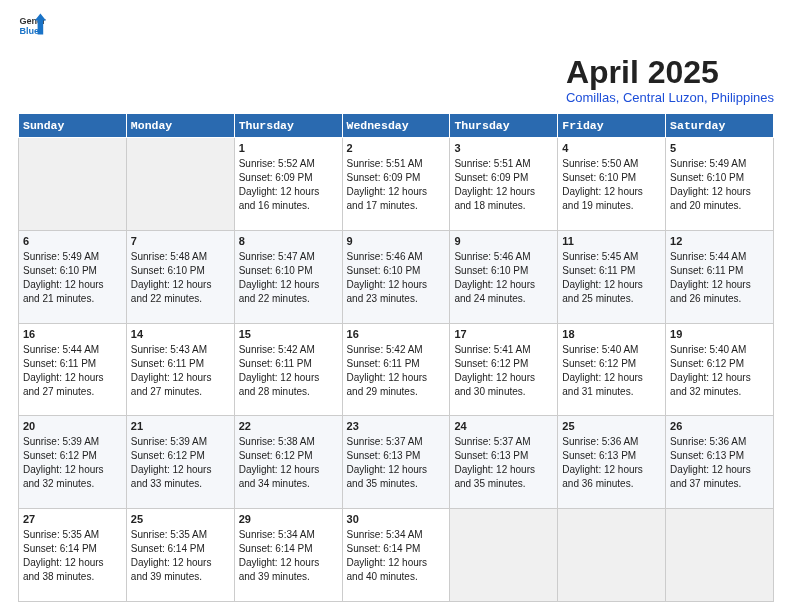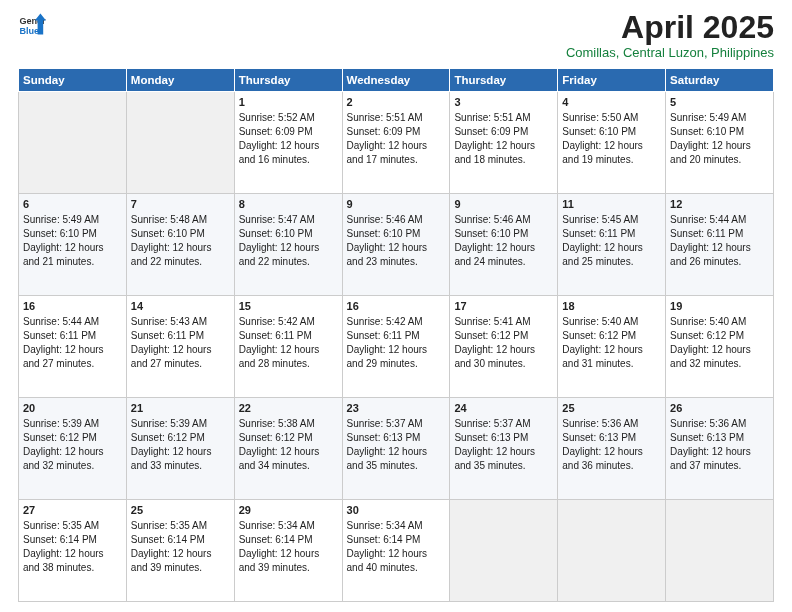--- a/index.html
+++ b/index.html
@@ -26,45 +26,47 @@
     .logo {
       display: flex;
       align-items: center;
       gap: 4px;
     }
     .logo-icon {
       width: 28px;
       height: 28px;
     }
     .title-block {
-      text-align: right;
+      text-align: left;
+      margin-top: 45px;
     }
     .month-title {
       font-size: 32px;
       font-weight: bold;
       color: #222;
       line-height: 1.1;
     }
     .location-title {
       font-size: 13px;
-      color: #15803d;
+      color: #1d4ed8;
     }
     .calendar {
       border-collapse: collapse;
       width: 100%;
       flex: 1;
     }
     .calendar th {
       background-color: #2a6ab0;
       color: #fff;
       font-size: 11.5px;
       font-weight: bold;
       padding: 5px 4px;
       text-align: left;
       border: 1px solid #fff;
+      font-family: Liberation Mono, monospace;
     }
     .calendar td {
       border: 1px solid #ccc;
       vertical-align: top;
       padding: 3px 4px;
       width: 108px;
       min-height: 75px;
       background: #fff;
       font-size: 9.5px;
       color: #222;

